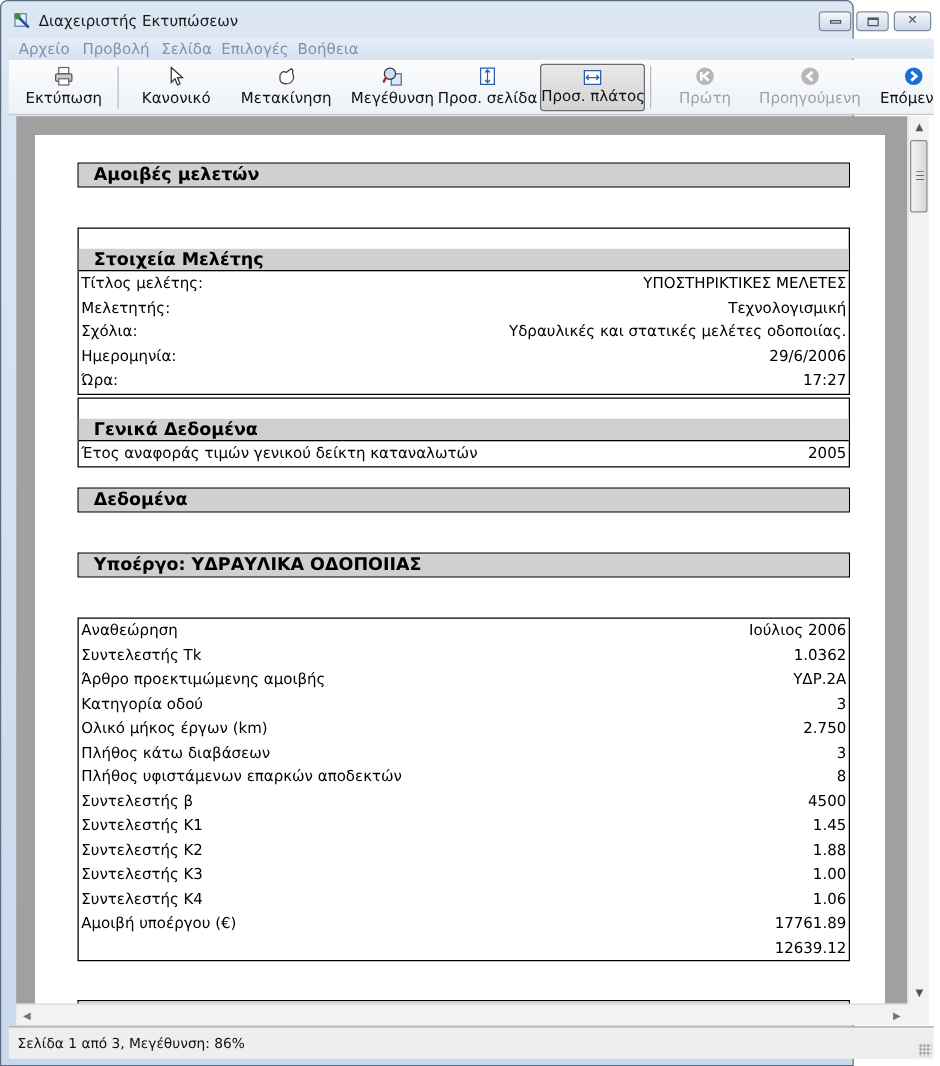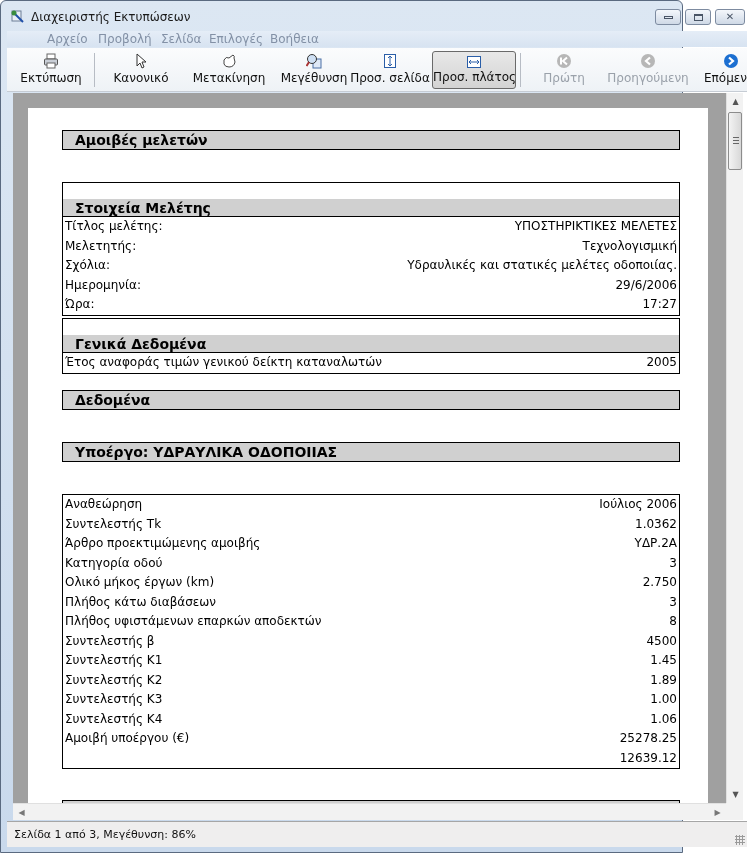--- a/index.html
+++ b/index.html
@@ -19,21 +19,21 @@
     border: 1px solid #7d8ba0; border-radius: 3px;
     background: linear-gradient(#f4f7fb, #cfd9e6);
     display: flex; align-items: center; justify-content: center;
   }
   .win-btn.min { left: 654px; }
   .win-btn.max { left: 684px; }
   .win-btn.close { left: 714px; width: 30px; }
   .win-btn .glyph { font-size: 10px; color: #4a5566; line-height: 10px; }
 
   .menubar { position: absolute; left: 6px; top: 30px; width: 740px; height: 16px; background: linear-gradient(#e5edf7, #d7e3f1); }
-  .menu-item { position: absolute; top: 1px; font-size: 12px; color: #8391a6; margin-left: 32px; }
+  .menu-item { position: absolute; top: 1px; font-size: 12px; color: #8391a6; }
 
   .toolbar {
     position: absolute; left: 6px; top: 47px; width: 740px; height: 44px;
     background: linear-gradient(#fbfcfd, #eef2f6);
     border-bottom: 1px solid #c6ccd4;
   }
   .tb-btn { position: absolute; top: 3px; height: 38px; text-align: center; }
   .tb-btn .ic { position: absolute; top: 2px; left: 50%; transform: translateX(-50%); width: 16px; height: 16px; }
   .tb-btn .lbl { position: absolute; bottom: 4px; left: 0; right: 0; font-size: 12px; white-space: nowrap; color: #111; }
   .tb-btn.disabled .lbl { color: #9aa1aa; }
@@ -251,33 +251,33 @@
         <div class="row">
             <span class="k">Συντελεστής β</span>
             <span class="v">4500</span>
           </div>
         <div class="row">
             <span class="k">Συντελεστής K1</span>
             <span class="v">1.45</span>
           </div>
         <div class="row">
             <span class="k">Συντελεστής K2</span>
-            <span class="v">1.89</span>
+            <span class="v">1.88</span>
           </div>
         <div class="row">
             <span class="k">Συντελεστής K3</span>
             <span class="v">1.00</span>
           </div>
         <div class="row">
             <span class="k">Συντελεστής K4</span>
             <span class="v">1.06</span>
           </div>
         <div class="row">
             <span class="k">Αμοιβή υποέργου (€)</span>
-            <span class="v">25278.25</span>
+            <span class="v">17761.89</span>
           </div>
         <div class="row">
             <span class="v">12639.12</span>
           </div>
       </div>
 
       <div class="section" style="top:692px;border-bottom:none;height:6px;">
         <div style="background:#d0d0d0;height:5px;"></div>
       </div>
     </div>

